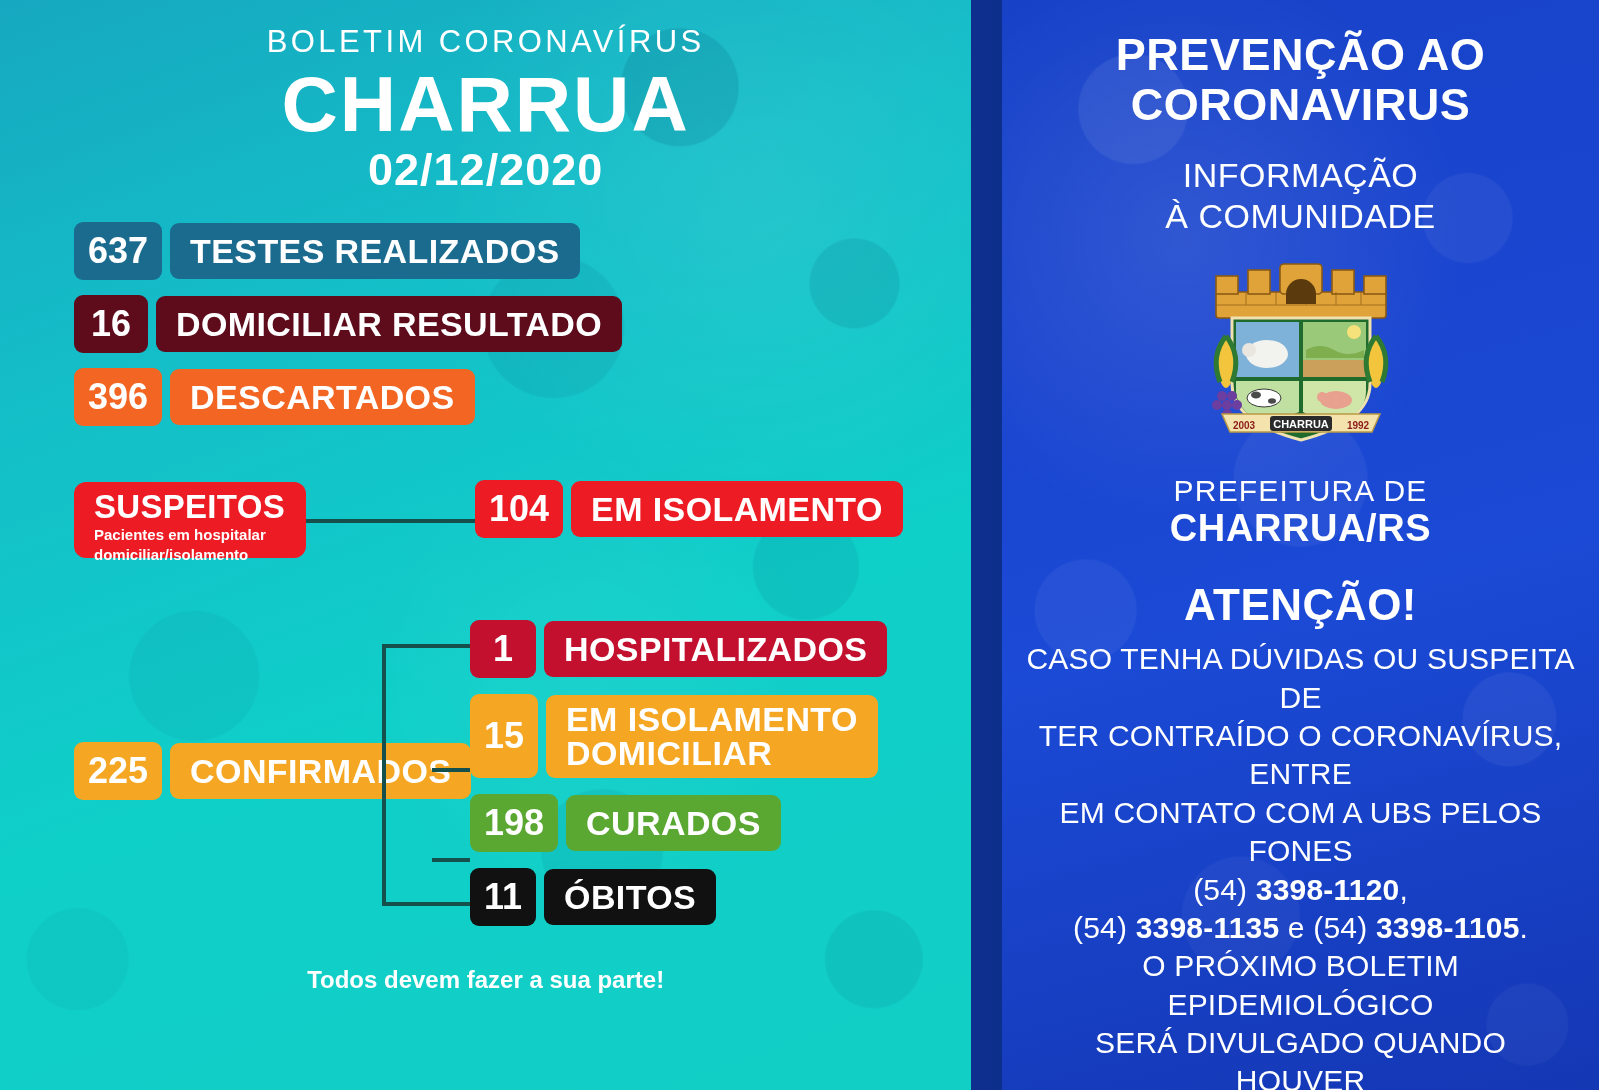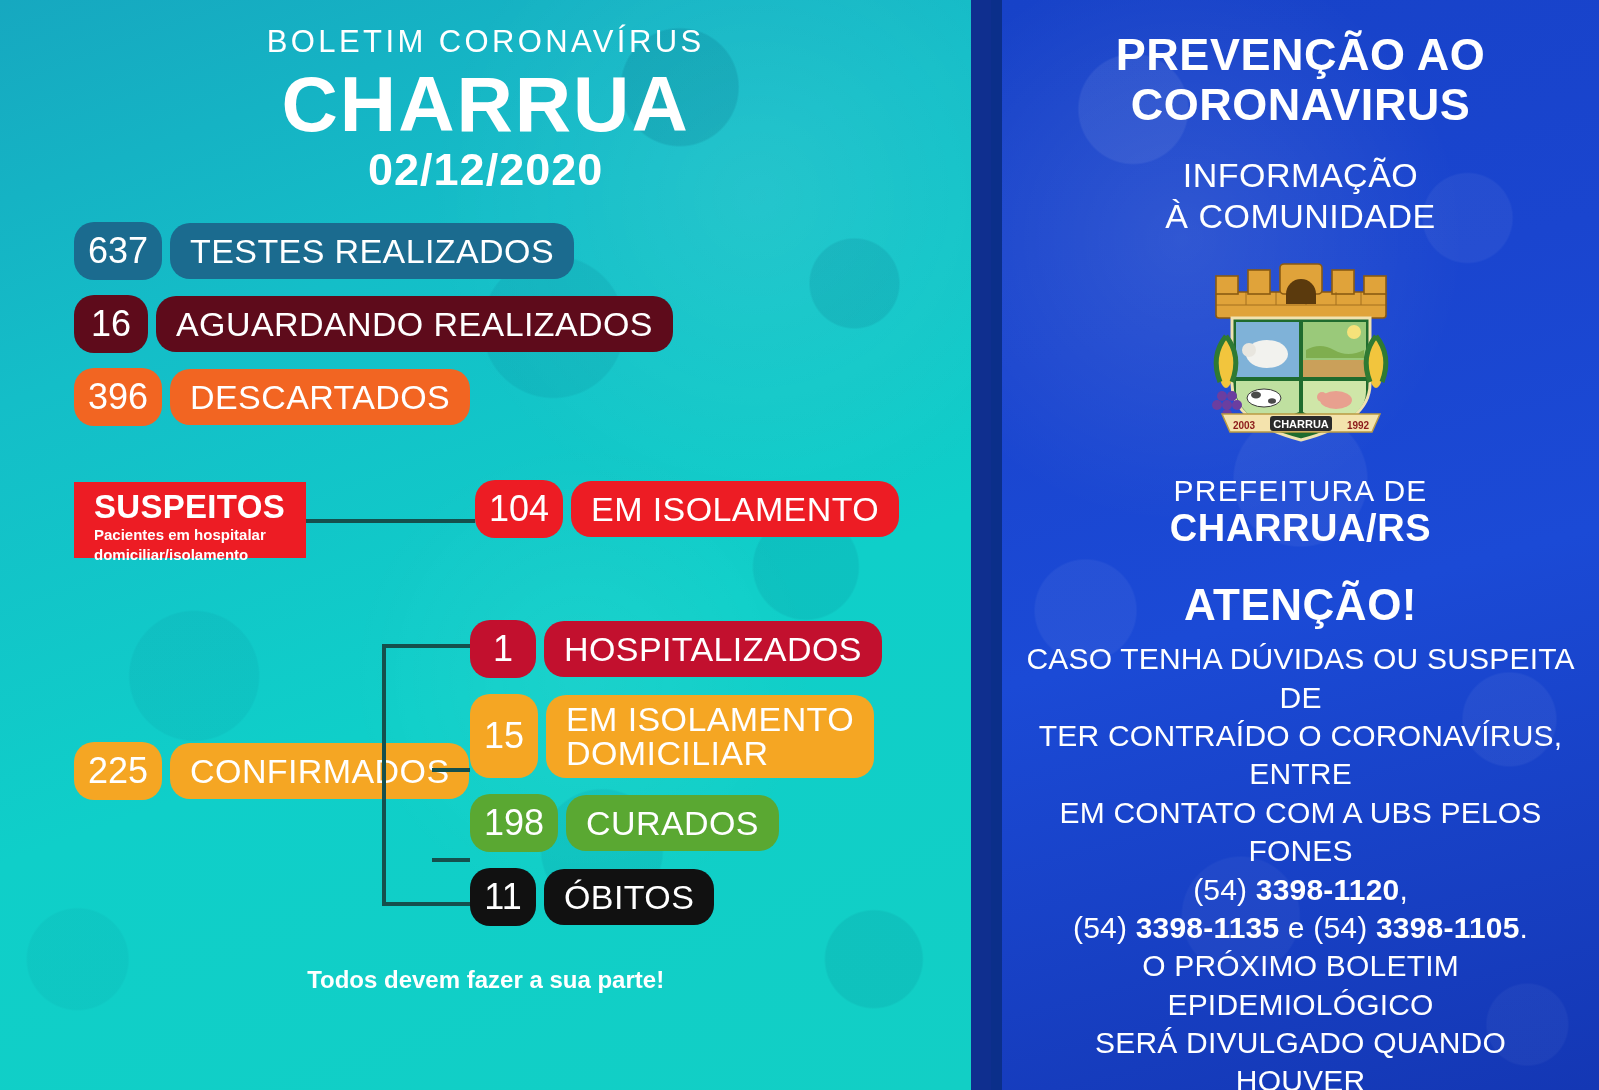--- a/index.html
+++ b/index.html
@@ -64,26 +64,26 @@
     margin-top: -2px;
   }
 
   
   .row {
     display: flex;
     align-items: center;
     gap: 8px;
   }
   .pill {
-    border-radius: 20px;
+    border-radius: 9px;
     display: flex;
     align-items: center;
     justify-content: center;
     color: #fff;
-    font-weight: normal;
+    font-weight: bold;
     line-height: 1;
   }
   .num {
     font-size: 36px;
     padding: 11px 14px;
     min-width: 74px;
   }
   .lbl {
     font-size: 34px;
     padding: 11px 20px;
@@ -92,21 +92,21 @@
   }
 
   .top-stats { margin-top: 26px; padding-left: 74px; display: flex; flex-direction: column; gap: 15px; }
 
   
   .susp-wrap { position: relative; margin-top: 44px; height: 132px; }
   .susp-card {
     position: absolute; left: 74px; top: 12px;
     width: 232px; height: 76px;
     background: #ed1c24;
-    border-radius: 0;
+    border-radius: 12px;
     padding: 8px 12px 6px 20px;
     color: #fff;
   }
   .susp-title { font-size: 33px; font-weight: bold; line-height: 1; letter-spacing: 0.3px; }
   .susp-sub { font-size: 15px; font-weight: bold; line-height: 1.08; margin-top: 4px; }
   .susp-line {
     position: absolute; left: 306px; top: 49px;
     width: 169px; height: 4px; background: #15504d;
   }
   .susp-row { position: absolute; left: 475px; top: 10px; }
@@ -195,21 +195,21 @@
 
       <div class="top-stats">
 
         <div class="row">
           <div class="pill num" style="background:#1b6b8f">637</div>
           <div class="pill lbl" style="background:#1b6b8f">TESTES REALIZADOS</div>
         </div>
 
         <div class="row">
           <div class="pill num" style="background:#5e0b1b">16</div>
-          <div class="pill lbl" style="background:#5e0b1b">AGUARDANDO REALIZADOS</div>
+          <div class="pill lbl" style="background:#5e0b1b">DOMICILIAR RESULTADO</div>
         </div>
 
         <div class="row">
           <div class="pill num" style="background:#f26522">396</div>
           <div class="pill lbl" style="background:#f26522">DESCARTADOS</div>
         </div>
 
       </div>
 
       <div class="susp-wrap">

